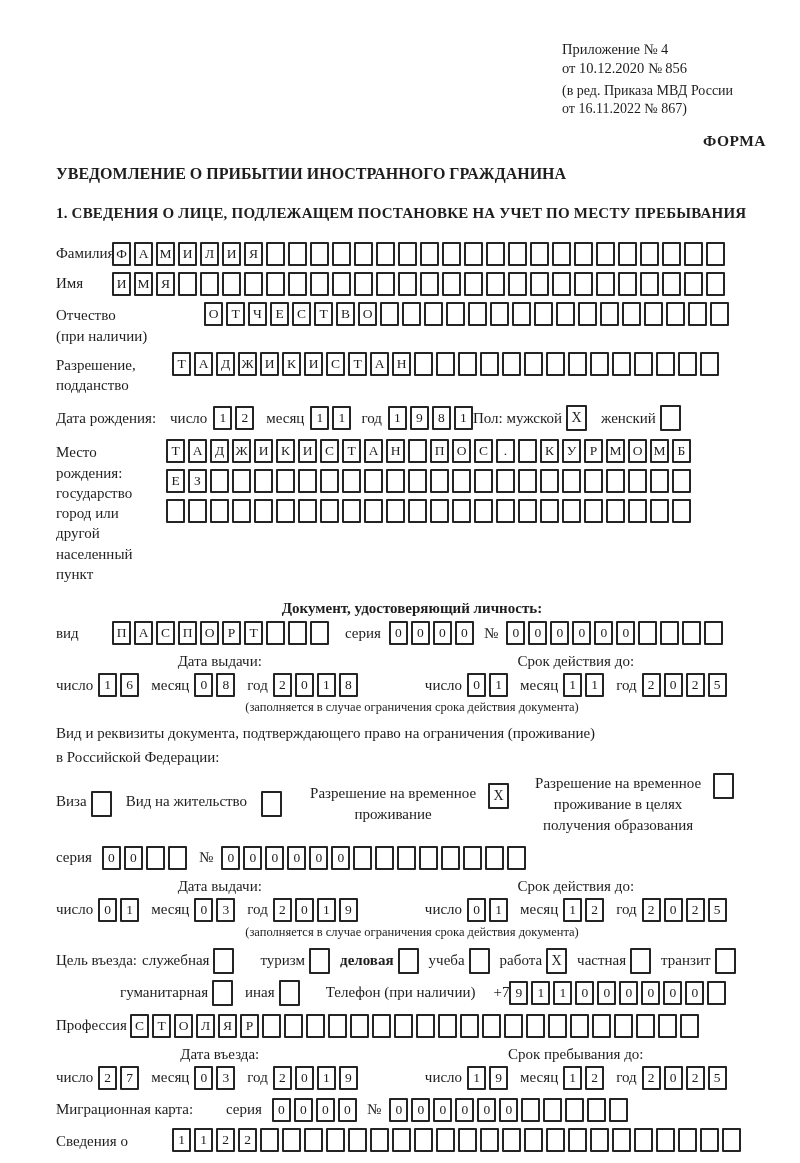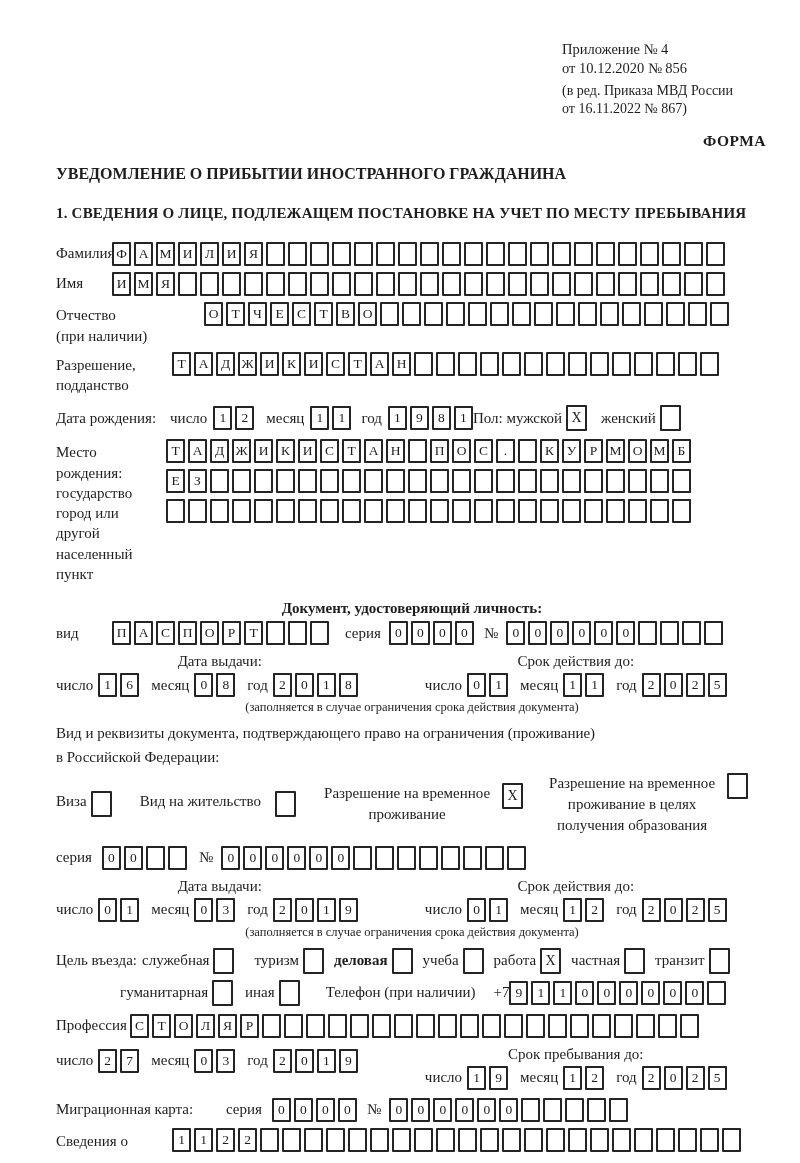--- a/index.html
+++ b/index.html
@@ -412,21 +412,21 @@
   <div class="note">(заполняется в случае ограничения срока действия документа)</div>
 
   <div class="plain">Вид и реквизиты документа, подтверждающего право на ограничения (проживание)</div>
   <div class="plain" style="margin-top:2px;">в Российской Федерации:</div>
 
   <div class="chkgroup">
     <span class="chkitem">
       <span class="cap">Виза</span>
       <span class="checkbox"></span>
     </span>
-    <span class="chkitem" style="margin-left:14px;">
+    <span class="chkitem" style="">
       <span class="cap">Вид на жительство</span>
       <span class="checkbox" style="margin-left:14px;"></span>
     </span>
     <span class="chkitem" style="margin-left:14px;">
       <span class="cap">
         <span style="display:block;">Разрешение на временное</span>
         <span style="display:block;">проживание</span>
       </span>
       <span class="checkbox" style="margin-left:12px;">X</span>
     </span>
@@ -512,21 +512,21 @@
           </span>
       </div>
     </div>
   </div>
   <div class="note">(заполняется в случае ограничения срока действия документа)</div>
 
   <div class="purpose-line">
     <span class="t">Цель въезда:</span>
     <span class="t" style="margin-left:5px;">служебная</span>
     <span class="checkbox"></span>
-    <span class="t" style="margin-left:16px;text-align:center;">туризм</span>
+    <span class="t" style="margin-left:22px;text-align:center;">туризм</span>
     <span class="checkbox"></span>
     <span class="t" style="margin-left:6px;font-weight:bold;">деловая</span>
     <span class="checkbox"></span>
     <span class="t" style="margin-left:6px;">учеба</span>
     <span class="checkbox"></span>
     <span class="t" style="margin-left:6px;">работа</span>
     <span class="checkbox">X</span>
     <span class="t" style="margin-left:6px;">частная</span>
     <span class="checkbox"></span>
     <span class="t" style="margin-left:6px;">транзит</span>
@@ -581,20 +581,21 @@
         <span class="cell"></span>
         <span class="cell"></span>
         <span class="cell"></span>
         <span class="cell"></span>
         <span class="cell"></span>
       </span>
   </div>
 
   <div class="datepair">
     <div class="datecol left">
+      <div class="center-head">Дата въезда:</div>
       <div class="dateline">
         <span class="t">число</span>
         <span class="cells">
             <span class="cell">2</span>
             <span class="cell">7</span>
           </span>
         <span class="t g">месяц</span>
         <span class="cells">
             <span class="cell">0</span>
             <span class="cell">3</span>

